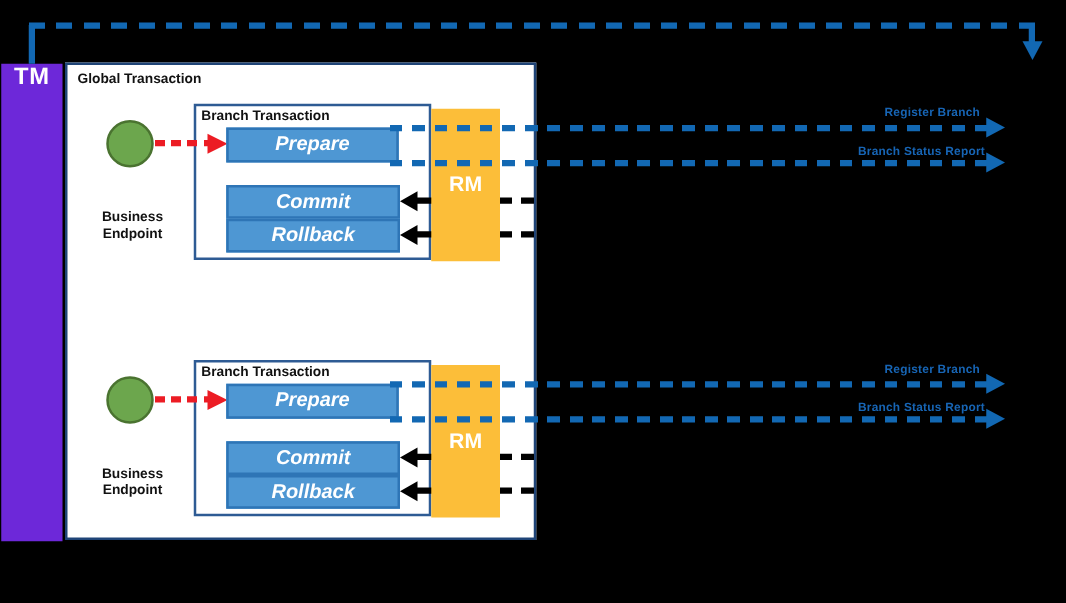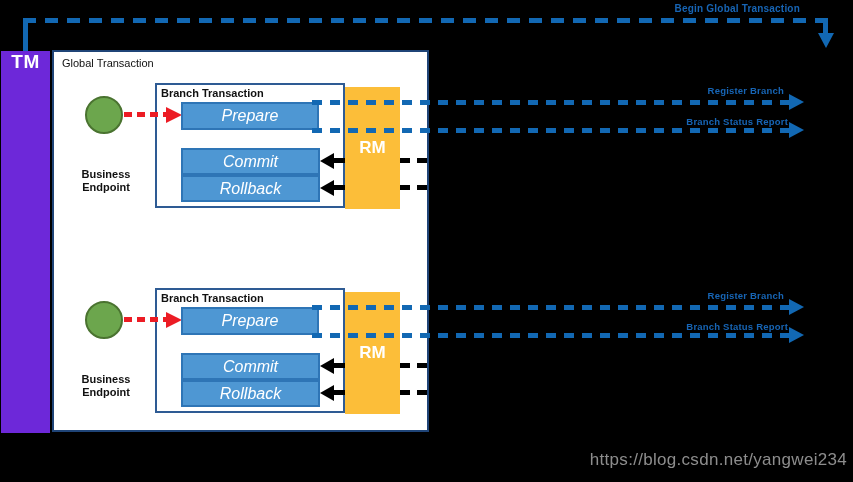--- a/index.html
+++ b/index.html
@@ -10,31 +10,31 @@
   .abs{position:absolute;}
   
   .actor{
     background:#6d28d9;display:flex;align-items:flex-start;justify-content:center;
     color:#fff;font-weight:bold;font-size:19px;letter-spacing:0.5px;
   }
   
   .gbox{
     background:#fff;border:2px solid #1F4477;box-sizing:border-box;
   }
-  .glabel{position:absolute;left:8px;top:5px;font-size:11px;font-weight:normal;color:#111;}
+  .glabel{position:absolute;left:8px;top:5px;font-size:11px;font-weight:bold;color:#111;}
   
   .bbox{
     background:#fff;border:2px solid #2E5B94;box-sizing:border-box;
   }
   .blabel{position:absolute;left:4px;top:2px;font-size:11px;font-weight:bold;color:#111;}
   
   .step{
     background:#4E97D3;border:2px solid #2E75B6;box-sizing:border-box;
     display:flex;align-items:center;justify-content:center;
-    color:#fff;font-style:italic;font-weight:400;font-size:16px;
+    color:#fff;font-style:italic;font-weight:700;font-size:16px;
   }
   
   .rm{
     background:#FCBE39;display:flex;align-items:center;justify-content:center;
     color:#fff;font-weight:bold;font-size:17px;z-index:2;
   }
   
   .circle{
     width:38px;height:38px;border-radius:50%;box-sizing:border-box;
     background:#6CA64D;border:2px solid #4A7330;
@@ -77,21 +77,20 @@
   </div>
 
   <div class="abs actor" style="left:1px;top:51px;width:49px;height:382px;">
     <span>TM</span>
   </div>
 
   <div class="abs vsolid-blue" style="left:23px;top:20px;height:31px;"></div>
   <div class="abs hdash-top" style="left:23px;top:18px;width:807px;"></div>
   <div class="abs vsolid-blue" style="left:823px;top:22px;height:12px;"></div>
   <div class="abs tri tri-down-blue" style="left:818px;top:33px;"></div>
-  <div class="abs beginlabel" style="left:600px;top:3px;">Begin Global Transaction</div>
 
   <div class="branch" style="top:0px;">
     <div class="abs bbox" style="left:151px;top:83px;width:190px;height:125px;">
       <span class="blabel">Branch Transaction</span>
     </div>
 
     <div class="abs circle" style="left:81px;top:96px;"></div>
     <div class="abs eplabel" style="left:57px;top:136px;">
       <div>Business</div>
       <div>Endpoint</div>
@@ -167,15 +166,14 @@
 
     <div class="abs hdash-blue" style="left:308px;top:100px;width:478px;"></div>
     <div class="abs tri tri-right-blue" style="left:785px;top:94px;"></div>
     <div class="abs msglabel" style="left:620px;top:85px;">Register Branch</div>
 
     <div class="abs hdash-blue" style="left:308px;top:128px;width:478px;"></div>
     <div class="abs tri tri-right-blue" style="left:785px;top:122px;"></div>
     <div class="abs msglabel" style="left:624px;top:116px;">Branch Status Report</div>
   </div>
 
-  <div class="abs watermark" style="left:557px;top:450px;">https://blog.csdn.net/yangwei234</div>
 
 </div>
 
 </body></html>

